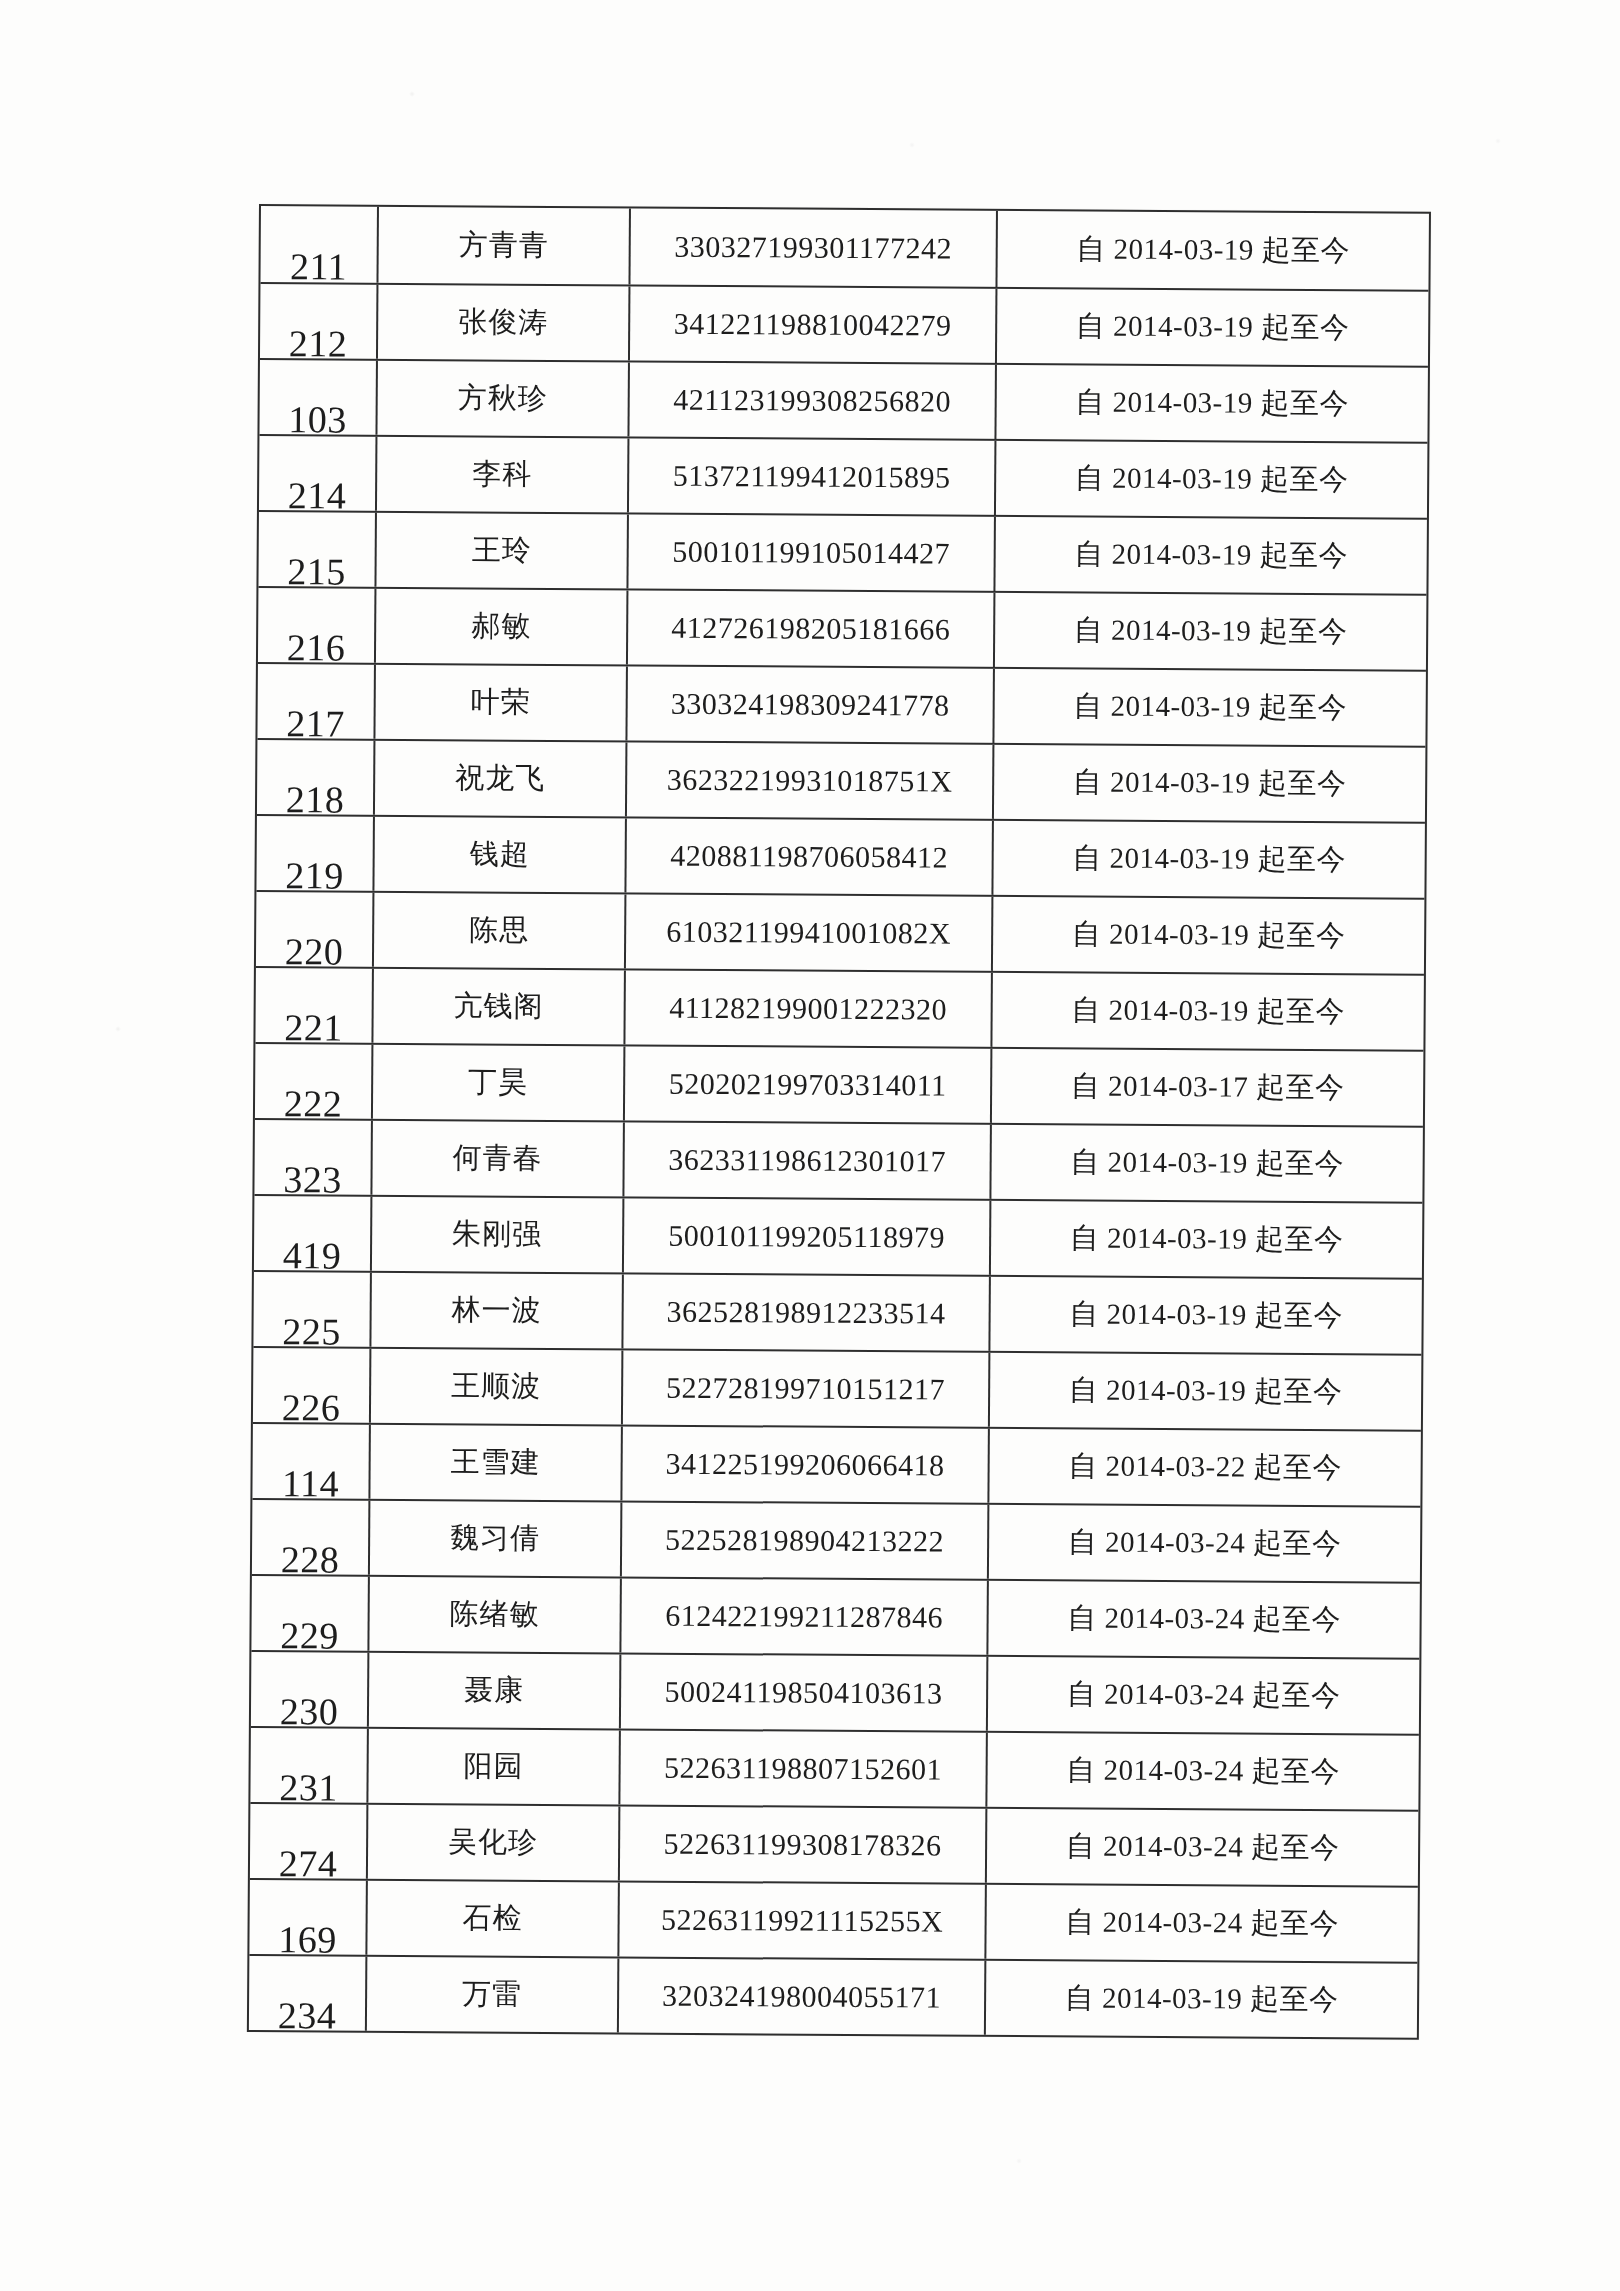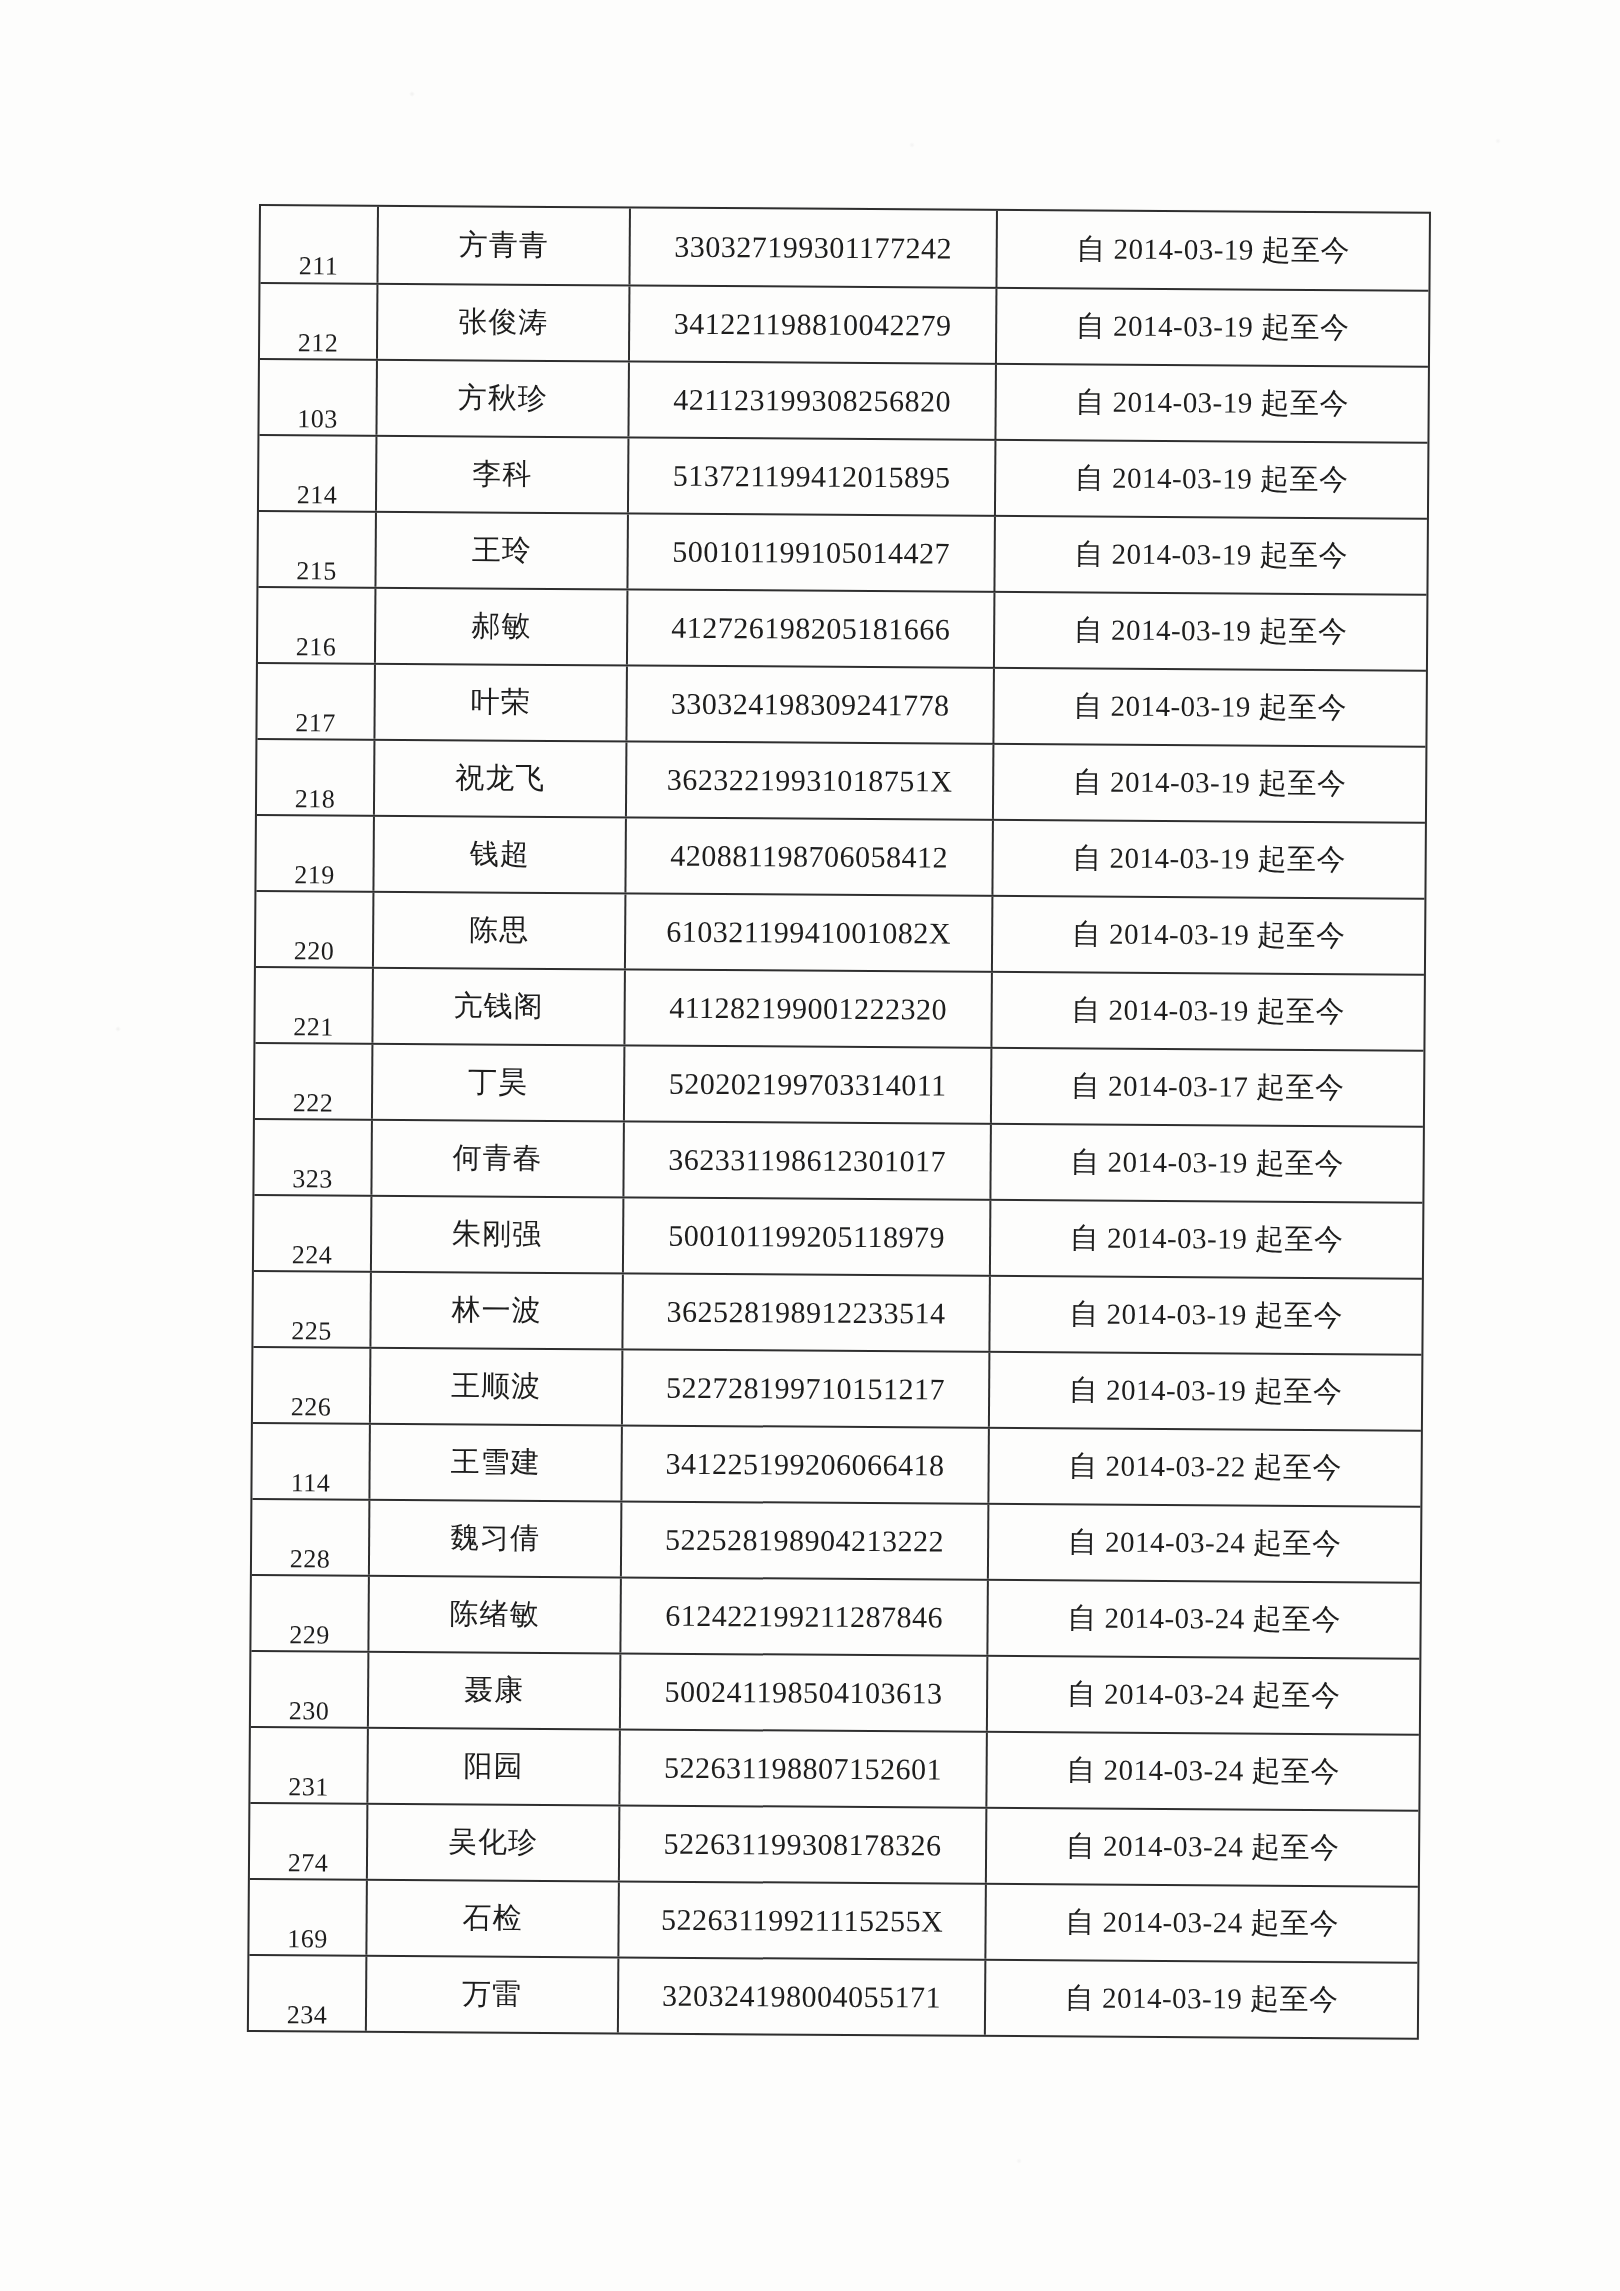--- a/index.html
+++ b/index.html
@@ -60,21 +60,21 @@
     align-items: center;
     justify-content: center;
     border-left: 2px solid #2e2e2e;
     overflow: hidden;
     white-space: nowrap;
     letter-spacing: 0.5px;
   }
   .cell:first-child {
     border-left: none;
   }
-  .c-no     { width: 116px; font-size: 26px; margin-top: 43px; }
+  .c-no     { width: 116px; font-size: 38px; margin-top: 43px; }
   .c-name   { width: 252px; font-size: 29px; letter-spacing: 1px; }
   .c-id     { width: 367px; font-size: 30px; }
   .c-period { flex: 1;      font-size: 29px; }
 </style>
 </head>
 <body>
 
 <div class="page">
   <div class="roster-table">
 
@@ -150,21 +150,21 @@
       <div class="cell c-id">520202199703314011</div>
       <div class="cell c-period">自 2014-03-17 起至今</div>
     </div>
       <div class="row">
       <div class="cell c-no">323</div>
       <div class="cell c-name">何青春</div>
       <div class="cell c-id">362331198612301017</div>
       <div class="cell c-period">自 2014-03-19 起至今</div>
     </div>
       <div class="row">
-      <div class="cell c-no">224</div>
+      <div class="cell c-no">419</div>
       <div class="cell c-name">朱刚强</div>
       <div class="cell c-id">500101199205118979</div>
       <div class="cell c-period">自 2014-03-19 起至今</div>
     </div>
       <div class="row">
       <div class="cell c-no">225</div>
       <div class="cell c-name">林一波</div>
       <div class="cell c-id">362528198912233514</div>
       <div class="cell c-period">自 2014-03-19 起至今</div>
     </div>

